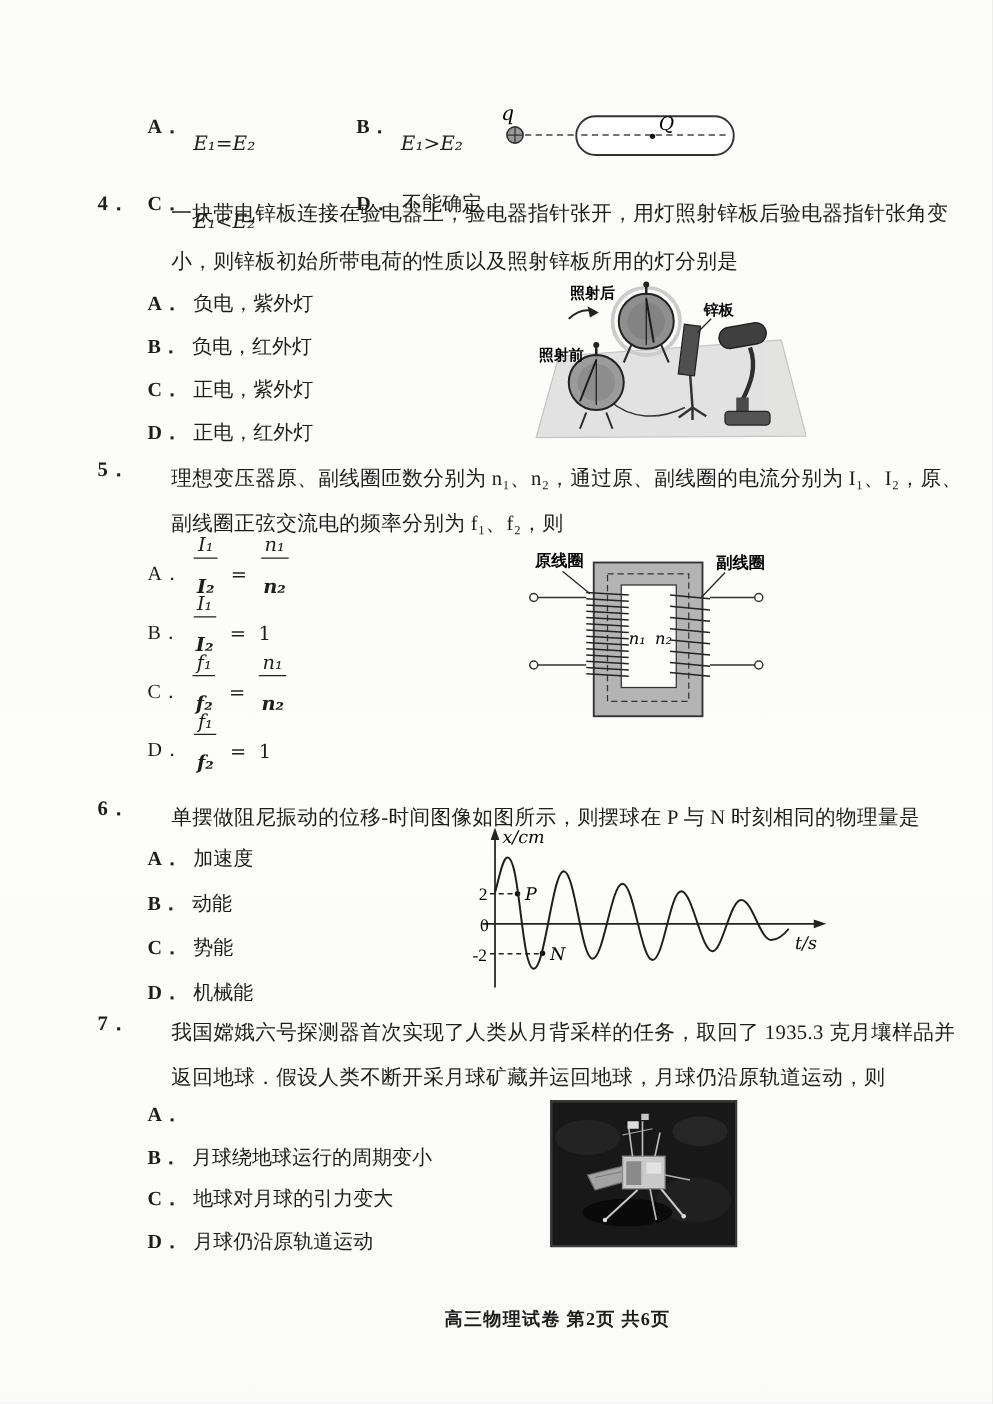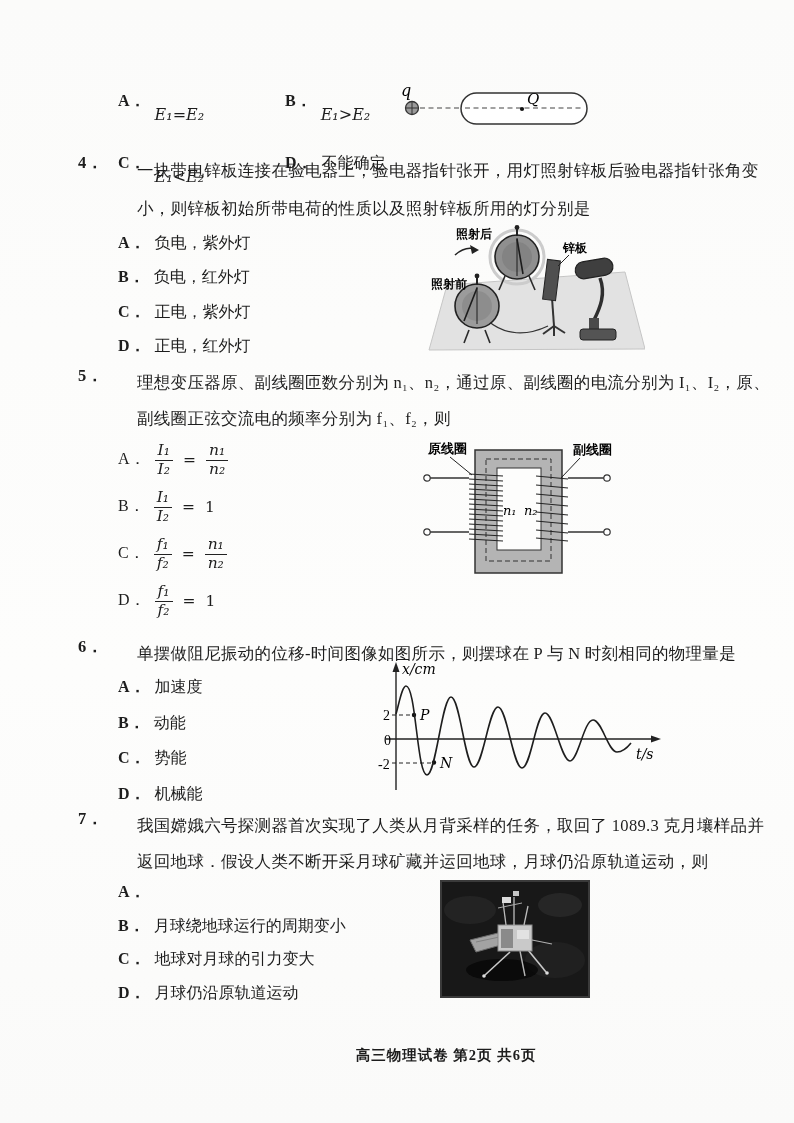--- a/index.html
+++ b/index.html
@@ -23,21 +23,21 @@
   .opts{display:grid;font-size:16px;}
   .opt{display:flex;align-items:center;gap:9px;white-space:nowrap;}
   .opt .ol{font-weight:600;}
   
   .opts-2col{grid-template-columns:167px auto;row-gap:16px;}
   
   .frow{display:flex;align-items:center;gap:9px;font-size:15.5px;}
   .frac{display:inline-flex;flex-direction:column;align-items:center;line-height:1.08;
         font-family:"DejaVu Serif", serif;font-style:italic;}
   .frac .num{border-bottom:1.2px solid #222;padding:0 3px 1px 3px;}
-  .frac .den{padding:0 3px;}
+  .frac .den{padding:14px 3px;font-weight:bold;}
   .eqs{font-family:"DejaVu Serif", serif;padding:0 1px;}
   .one{font-family:"DejaVu Serif", serif;}
   .footer{font-size:14.5px;letter-spacing:1px;font-weight:600;text-align:center;}
   svg text{font-family:"Liberation Serif", serif;}
   svg .it{font-family:"DejaVu Serif", serif;font-style:italic;}
 </style>
 </head>
 <body>
 
 <div class="page">
@@ -290,21 +290,21 @@
     <text class="it" x="62" y="108" font-size="14">N</text>
 
     <path d="M18,54 C21,44 24,26 28,26 C38,26 39,115 49,115 C58,115 64,37 73,37
              C82,37 87,107 96,107 C105,107 111,47 120,47 C129,47 135,108 144,108
              C153,108 158,53 167,53 C176,53 183,101 192,101 C200,101 206,60 215,60
              C224,60 230,92 239,92 C244,92 249,88 253,83" fill="none" stroke="#1e1e1e" stroke-width="1.6"></path>
   </svg>
 
   <div class="abs stem stem--tight" style="left:78px;top:808px;">
     <span class="qnum">7．</span>
-    <div class="stem-text">我国嫦娥六号探测器首次实现了人类从月背采样的任务，取回了 1089.3 克月壤样品并返回地球．假设人类不断开采月球矿藏并运回地球，月球仍沿原轨道运动，则</div>
+    <div class="stem-text">我国嫦娥六号探测器首次实现了人类从月背采样的任务，取回了 1935.3 克月壤样品并返回地球．假设人类不断开采月球矿藏并运回地球，月球仍沿原轨道运动，则</div>
   </div>
 
   <div class="abs opts" style="left:118px;top:876px;grid-auto-rows:33.5px;">
     <div class="opt">
       <span class="ol">A．</span>
     </div>
     <div class="opt">
       <span class="ol">B．</span>
       <span>月球绕地球运行的周期变小</span>
     </div>

